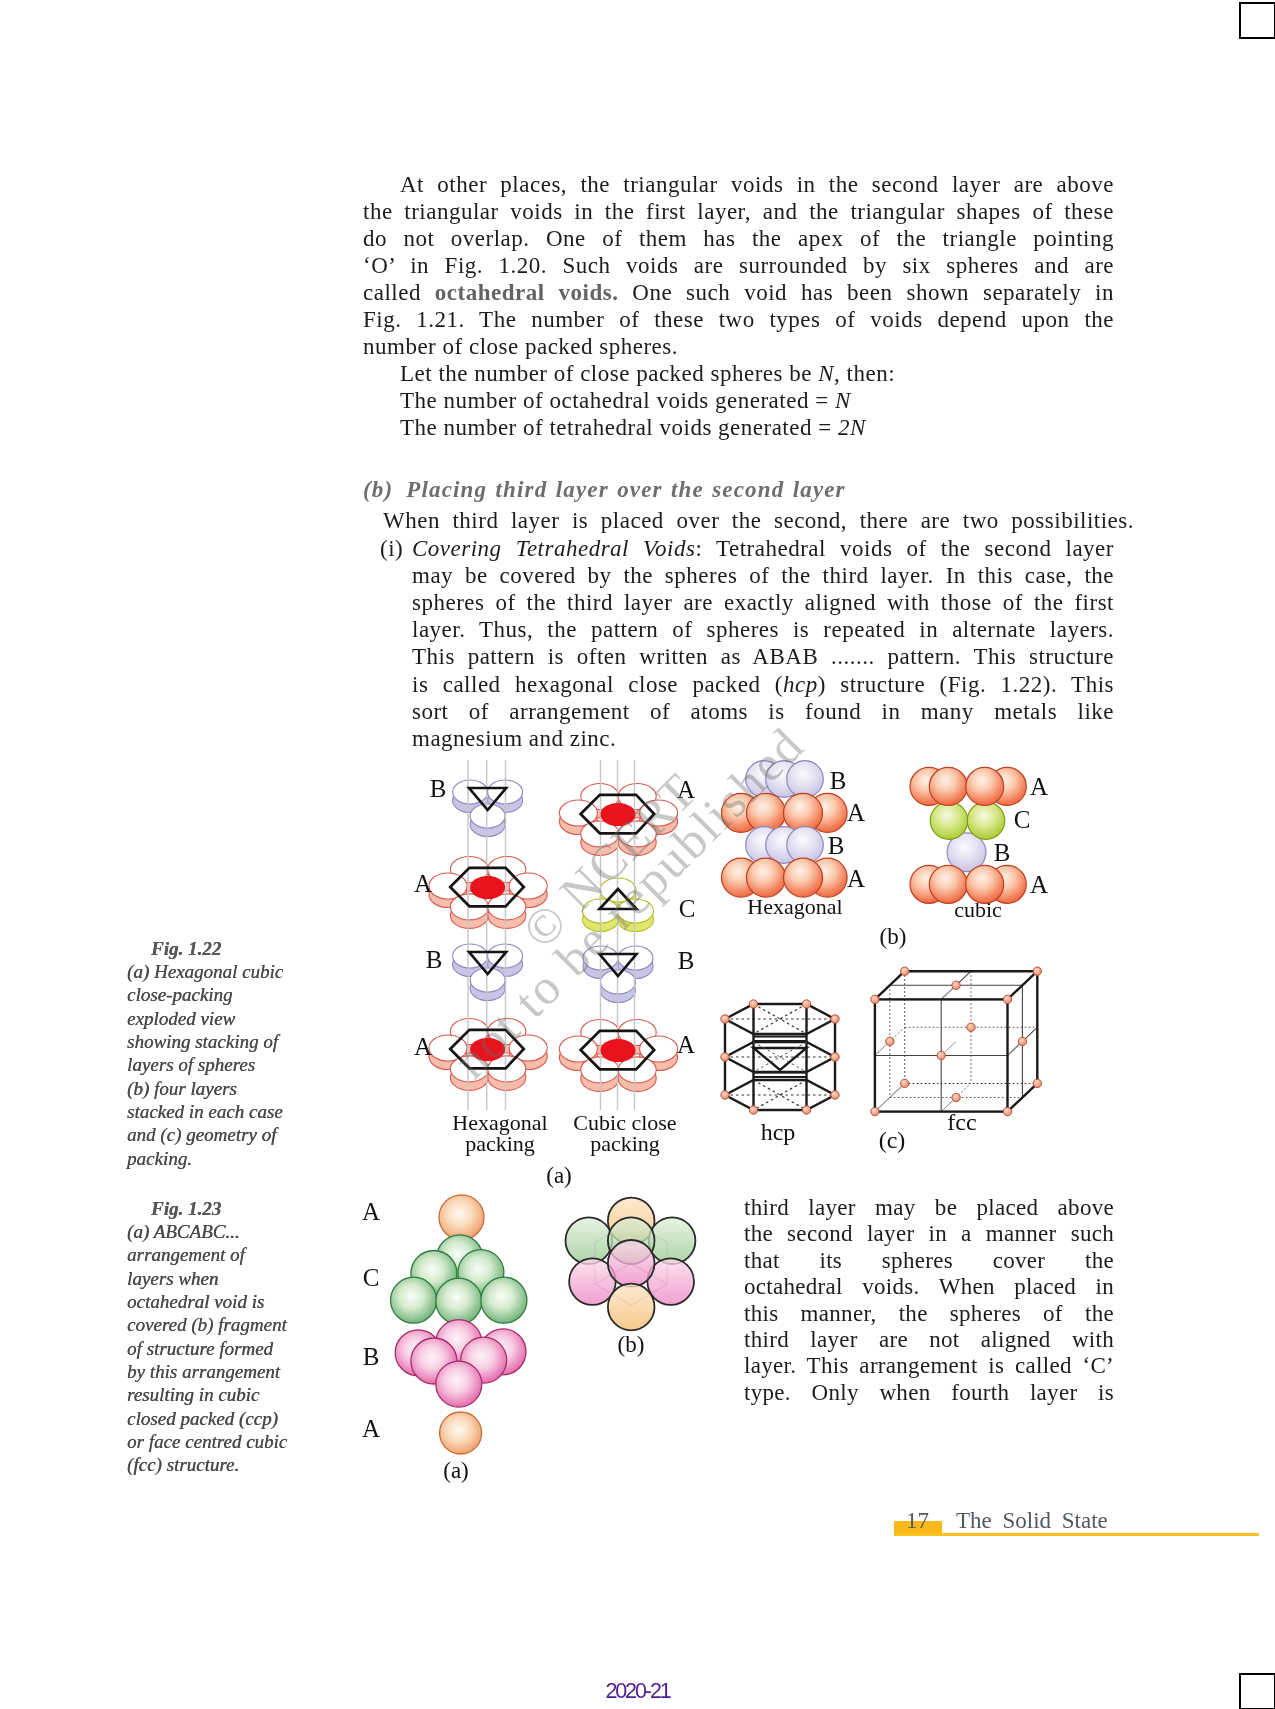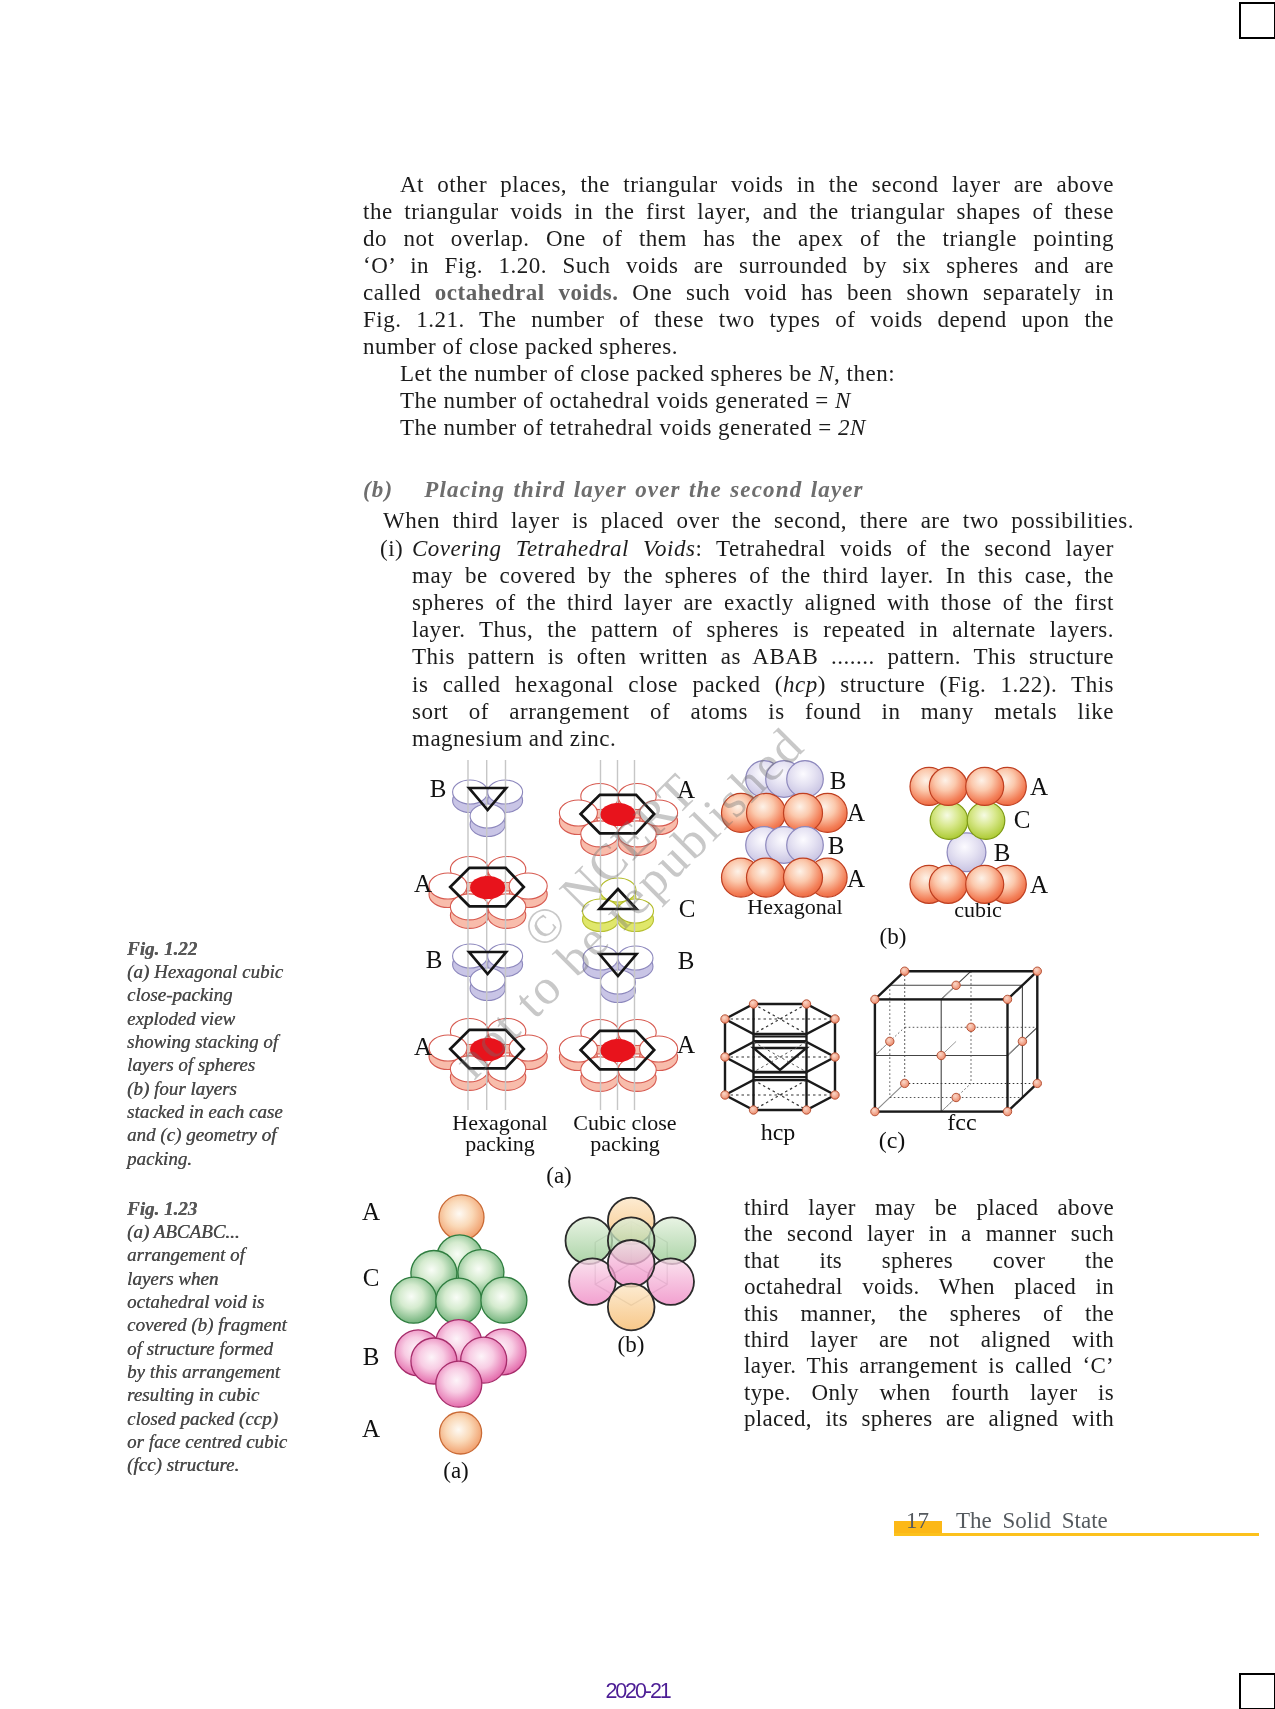--- a/index.html
+++ b/index.html
@@ -17,21 +17,21 @@
   #whenl{left:363px;top:506.8px;width:751px;font-size:23px;letter-spacing:0.5px;line-height:27px;color:#1c1c1c;margin-left:20px;}
   #item1{left:363px;top:534.9px;width:751px;font-size:23px;letter-spacing:0.5px;line-height:27.15px;color:#1c1c1c;}
   #item1 .jl{height:27.15px;}
   .hang{padding-left:49px;box-sizing:border-box;}
   #item2{left:744px;top:1195px;width:370px;font-size:23px;letter-spacing:0.3px;line-height:26.4px;color:#1c1c1c;}
   #item2 .jl{height:26.4px;}
   
   .figcap{font-size:19px;line-height:23.3px;font-style:italic;color:#4a4a4a;text-shadow:0.35px 0 0 #4a4a4a;}
   #cap22{left:127px;top:936.9px;width:225px;}
   #cap23{left:127px;top:1196.9px;width:225px;}
-  .figttl{font-weight:bold;color:#585858;}
+  .figttl{font-weight:bold;color:#585858;margin-left:24px;}
   
   #ybox{left:894px;top:1521px;width:48px;height:14.2px;background:#fcb817;}
   #yline{left:894px;top:1533px;width:365px;height:2.7px;background:#fcc11c;}
   #pgnum{left:906px;top:1508.9px;font-size:23px;line-height:23px;color:#54595e;}
   #ptitle{left:956px;top:1508.9px;font-size:23px;line-height:23px;color:#54595e;word-spacing:5px;}
   #yearl{left:0;top:1681px;width:1275px;text-align:center;
          font-family:"Liberation Sans",sans-serif;font-size:21.5px;line-height:21.5px;
          letter-spacing:-2.1px;word-spacing:0;color:#4c1d95;}
   .csq{border:2.6px solid #000;width:33px;height:33px;background:#fff;}
 </style>
@@ -44,21 +44,21 @@
   <div class="jl">do not overlap. One of them has the apex of the triangle pointing</div>
   <div class="jl">‘O’ in Fig. 1.20. Such voids are surrounded by six spheres and are</div>
   <div class="jl">called <span class="gb">octahedral voids.</span> One such void has been shown separately in</div>
   <div class="jl">Fig. 1.21. The number of these two types of voids depend upon the</div>
   <div class="ll">number of close packed spheres.</div>
   <div class="ll ind">Let the number of close packed spheres be <i>N</i>, then:</div>
   <div class="ll ind">The number of octahedral voids generated = <i>N</i></div>
   <div class="ll ind">The number of tetrahedral voids generated = <i>2N</i></div>
 </div>
 
-<div class="abs" id="head">(b)<span style="margin-left:31px">Placing third layer over the second layer</span></div>
+<div class="abs" id="head">(b)<span style="margin-left:13px">Placing third layer over the second layer</span></div>
 
 <div class="abs jl" id="whenl">When third layer is placed over the second, there are two possibilities.</div>
 
 <div class="abs" id="item1">
   <div class="jl hang" style="position:relative;"><span style="position:absolute;left:17px;">(i)</span><i>Covering Tetrahedral Voids</i>: Tetrahedral voids of the second layer</div>
   <div class="jl hang">may be covered by the spheres of the third layer. In this case, the</div>
   <div class="jl hang">spheres of the third layer are exactly aligned with those of the first</div>
   <div class="jl hang">layer. Thus, the pattern of spheres is repeated in alternate layers.</div>
   <div class="jl hang">This pattern is often written as ABAB ....... pattern. This structure</div>
   <div class="jl hang">is called hexagonal close packed (<i>hcp</i>) structure (Fig. 1.22). This</div>
@@ -68,21 +68,20 @@
 
 <div class="abs" id="item2">
   <div class="jl">third layer may be placed above</div>
   <div class="jl">the second layer in a manner such</div>
   <div class="jl">that its spheres cover the</div>
   <div class="jl">octahedral voids. When placed in</div>
   <div class="jl">this manner, the spheres of the</div>
   <div class="jl">third layer are not aligned with</div>
   <div class="jl">layer. This arrangement is called ‘C’</div>
   <div class="jl">type. Only when fourth layer is</div>
-  <div class="jl">placed, its spheres are aligned with</div>
 </div>
 
 <div class="abs figcap" id="cap22">
   <span class="figttl">Fig. 1.22</span><br>
   (a) Hexagonal cubic<br>
   close-packing<br>
   exploded view<br>
   showing stacking of<br>
   layers of spheres<br>
   (b) four layers<br>

